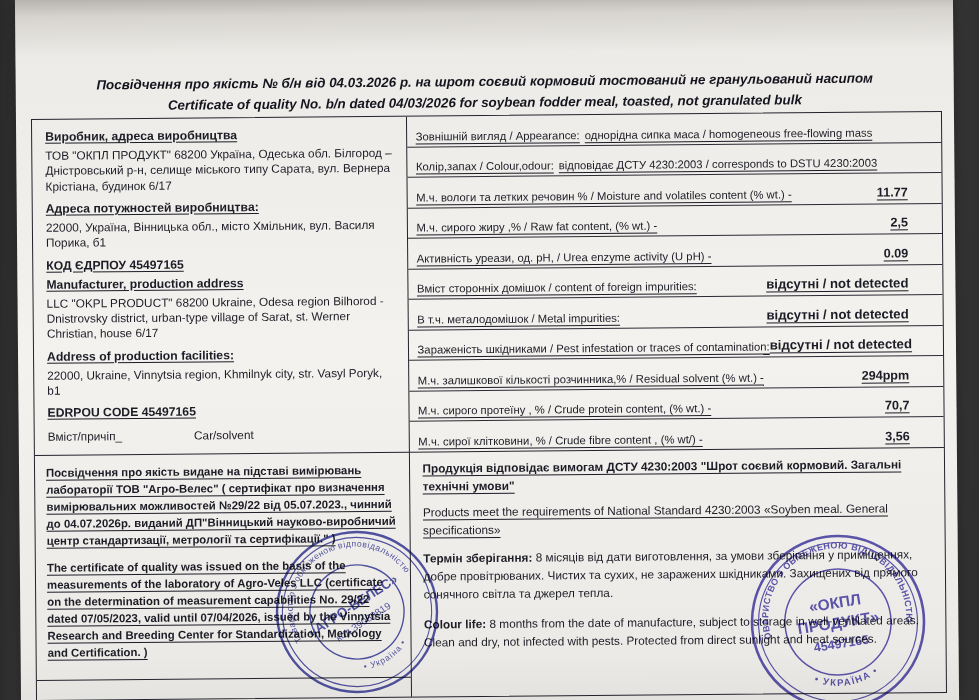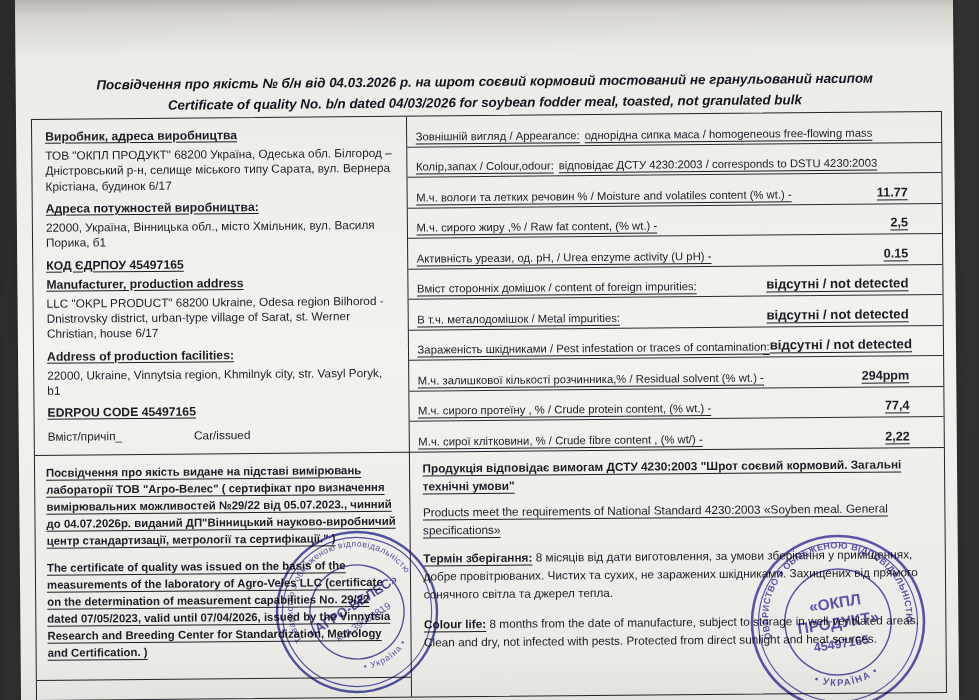--- a/index.html
+++ b/index.html
@@ -36,21 +36,21 @@
   .pvalue{font-weight:bold;white-space:nowrap;}
   .pvalue.txt{font-weight:normal;text-decoration:underline;text-underline-offset:2.5px;}
   .pvalue.num{font-size:12.6px;text-decoration:underline;text-underline-offset:3px;margin-top:7px;}
   .pvalue.big{font-size:13.2px;text-decoration:underline;text-underline-offset:3px;}
   .lb-content{padding:9px 11px 18px;border-bottom:1.6px solid #23232c;}
   .basis-p{font-size:11.4px;font-weight:bold;text-decoration:underline;text-underline-offset:2.5px;
     line-height:1.5;margin:0 0 9px;}
   .comp-p{font-size:11.8px;line-height:1.5;margin:0 0 9px;text-decoration:underline;text-underline-offset:2.5px;}
   .comp-p.b{font-weight:bold;}
   .shelf{font-size:11.8px;line-height:1.55;margin:4px 0 11px;}
-  .shelf .lbl{font-weight:bold;text-decoration:underline;text-underline-offset:2.5px;}
+  .shelf .lbl{font-weight:bold;text-underline-offset:2.5px;}
   .stamp{position:absolute;mix-blend-mode:multiply;opacity:.88;z-index:5;}
   .stamp-agro{left:272px;top:527px;width:170px;height:170px;transform:rotate(-33deg);}
   .stamp-okpl{left:748px;top:532px;width:180px;height:180px;transform:rotate(-9deg);}
   .stamp text{font-family:"Liberation Sans",sans-serif;}
 </style>
 </head>
 <body>
 
 <div class="photo">
   <div class="paper">
@@ -68,21 +68,21 @@
         <div class="h1">Адреса потужностей виробництва:</div>
         <p class="p">22000, Україна, Вінницька обл., місто Хмільник, вул. Василя Порика, б1</p>
         <div class="h1">КОД ЄДРПОУ 45497165</div>
         <div class="h1">Manufacturer, production address</div>
         <p class="p">LLC "OKPL PRODUCT" 68200 Ukraine, Odesa region Bilhorod - Dnistrovsky district, urban-type village of Sarat, st. Werner Christian, house 6/17</p>
         <div class="h1">Address of production facilities:</div>
         <p class="p">22000, Ukraine, Vinnytsia region, Khmilnyk city, str. Vasyl Poryk, b1</p>
         <div class="h1">EDRPOU CODE 45497165</div>
         <div class="transport">
           <span>Вміст/причіп_</span>
-          <span>Car/issued</span>
+          <span>Car/solvent</span>
         </div>
       </div>
 
       <div class="c-rt">
         <div class="prow inline">
           <span class="plabel">Зовнішній вигляд / Appearance:</span>
           <span class="pvalue txt">однорідна сипка маса / homogeneous free-flowing mass</span>
         </div>
         <div class="prow inline">
           <span class="plabel">Колір,запах / Colour,odour:</span>
@@ -91,45 +91,45 @@
         <div class="prow">
           <span class="plabel">М.ч. вологи та летких речовин % / Moisture and volatiles content (% wt.) -</span>
           <span class="pvalue num">11.77</span>
         </div>
         <div class="prow">
           <span class="plabel">М.ч. сирого жиру ,% / Raw fat content,  (% wt.) -</span>
           <span class="pvalue num">2,5</span>
         </div>
         <div class="prow">
           <span class="plabel">Активність уреази, од. pH, / Urea enzyme activity (U pH) -</span>
-          <span class="pvalue num">0.15</span>
+          <span class="pvalue num">0.09</span>
         </div>
         <div class="prow">
           <span class="plabel">Вміст сторонніх домішок / content of foreign impurities:</span>
           <span class="pvalue big">відсутні / not detected</span>
         </div>
         <div class="prow">
           <span class="plabel">В т.ч. металодомішок / Metal impurities:</span>
           <span class="pvalue big">відсутні / not detected</span>
         </div>
         <div class="prow">
           <span class="plabel">Зараженість шкідниками / Pest infestation or traces of contamination:</span>
           <span class="pvalue big">відсутні / not detected</span>
         </div>
         <div class="prow">
           <span class="plabel">М.ч. залишкової кількості розчинника,% / Residual solvent (% wt.) -</span>
           <span class="pvalue num">294ppm</span>
         </div>
         <div class="prow">
           <span class="plabel">М.ч. сирого протеїну , % / Crude protein content,  (% wt.) -</span>
-          <span class="pvalue num">77,4</span>
+          <span class="pvalue num">70,7</span>
         </div>
         <div class="prow">
           <span class="plabel">М.ч. сирої клітковини,  % / Crude fibre content , (% wt/) -</span>
-          <span class="pvalue num">2,22</span>
+          <span class="pvalue num">3,56</span>
         </div>
       </div>
 
       <div class="c-lb">
         <div class="lb-content">
           <p class="basis-p">Посвідчення про якість видане на підставі вимірювань лабораторії ТОВ "Агро-Велес" ( сертифікат про визначення вимірювальних можливостей №29/22 від 05.07.2023., чинний до 04.07.2026р. виданий ДП"Вінницький науково-виробничий центр стандартизації, метрології та сертифікації." )</p>
           <p class="basis-p" style="margin-bottom:0">The certificate of quality was issued on the basis of the measurements of the laboratory of Agro-Veles LLC (certificate on the determination of measurement capabilities No. 29/22 dated 07/05/2023, valid until 07/04/2026, issued by the Vinnytsia Research and Breeding Center for Standardization, Metrology and Certification. )</p>
         </div>
       </div>
 

